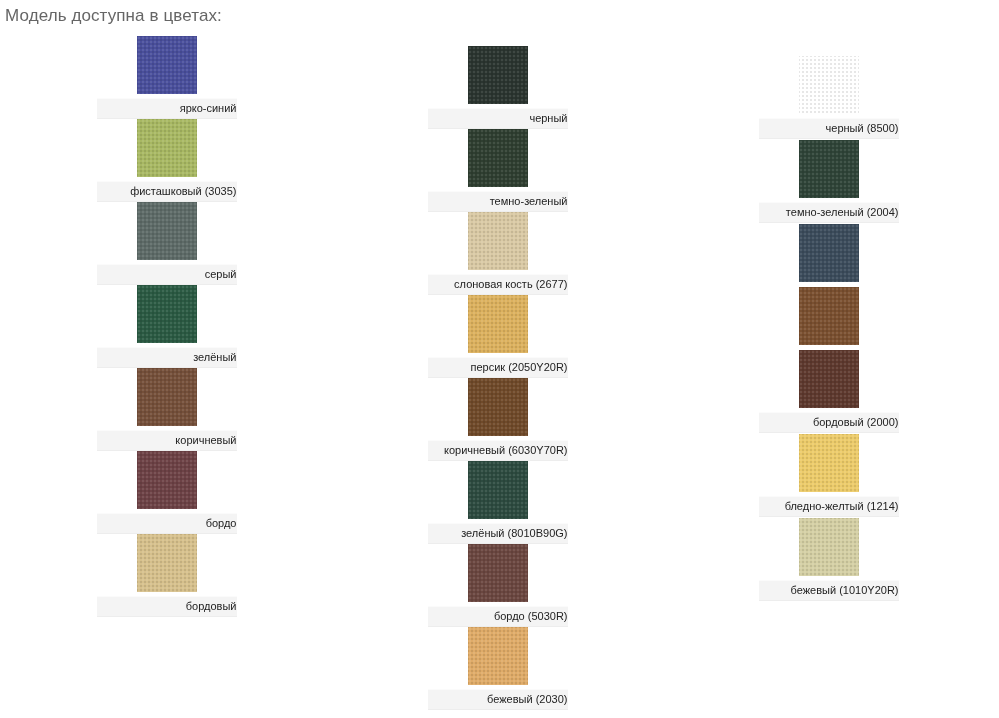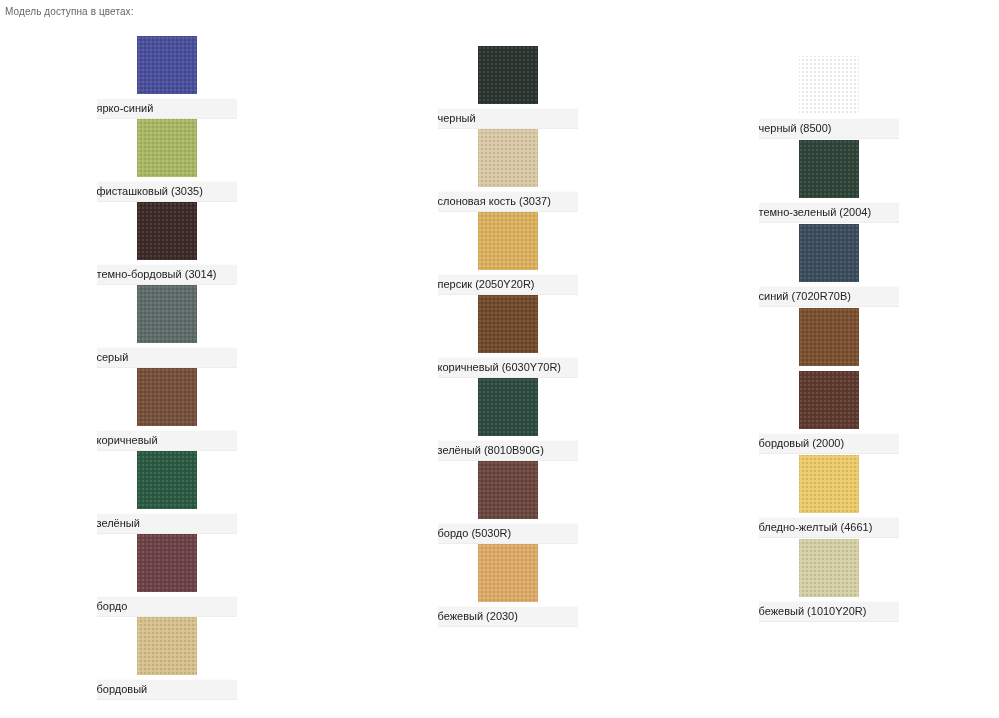--- a/index.html
+++ b/index.html
@@ -12,41 +12,41 @@
     height: 718px;
     font-family: "Liberation Sans", sans-serif;
     overflow: hidden;
     position: relative;
   }
 
   #page-title {
     position: absolute;
     left: 5px;
     top: 6px;
-    font-size: 10px;
+    font-size: 17px;
     color: #666666;
     letter-spacing: 0.1px;
     white-space: nowrap;
   }
 
   #columns {
     position: absolute;
     left: 0;
     top: 0;
     width: 999px;
     height: 718px;
   }
 
   .color-column {
     position: absolute;
     top: 0;
     width: 333px;
   }
   .color-column.col-0 { left: 0px; }
-  .color-column.col-1 { left: 341px; }
+  .color-column.col-1 { left: 331px; }
   .color-column.col-2 { left: 662px; }
 
   .color-item {
     position: relative;
     width: 333px;
     margin: 0;
     padding: 0;
   }
 
   .swatch-wrap {
@@ -66,21 +66,21 @@
   }
 
   .color-label {
     width: 140px;
     margin: 0 auto;
     background: #f4f4f4;
     border-top: 1px solid #fbfbfb;
     border-bottom: 1px solid #ededed;
     font-size: 11px;
     color: #222222;
-    text-align: left;
+    text-align: right;
     line-height: 19px;
     height: 19px;
     white-space: nowrap;
     overflow: hidden;
   }
 
   
   .color-column.col-0 { padding-top: 36px; }
   .color-column.col-1 { padding-top: 46px; }
   .color-column.col-2 { padding-top: 56px; }
@@ -103,41 +103,35 @@
         <div class="color-label">ярко-синий</div>
       </div>
       <div class="color-item">
         <div class="swatch-wrap">
           <div class="swatch" style="background-color: rgb(168, 184, 99); background-image: radial-gradient(rgba(255, 255, 255, 0.1) 0.7px, transparent 0.8px), radial-gradient(rgba(0, 0, 0, 0.1) 0.7px, transparent 0.8px); background-position: 0px 0px, 2px 2px; background-size: 4px 4px, 4px 4px;"></div>
         </div>
         <div class="color-label">фисташковый (3035)</div>
       </div>
       <div class="color-item">
         <div class="swatch-wrap">
-          <div class="swatch" style="background-color: rgb(60, 43, 38); background-image: radial-gradient(rgba(255, 255, 255, 0.1) 0.7px, transparent 0.8px), radial-gradient(rgba(0, 0, 0, 0.1) 0.7px, transparent 0.8px); background-position: 0px 0px, 2px 2px; background-size: 4px 4px, 4px 4px;"></div>
-        </div>
-        <div class="color-label">темно-бордовый (3014)</div>
-      </div>
-      <div class="color-item">
-        <div class="swatch-wrap">
           <div class="swatch" style="background-color: rgb(94, 107, 104); background-image: radial-gradient(rgba(255, 255, 255, 0.1) 0.7px, transparent 0.8px), radial-gradient(rgba(0, 0, 0, 0.1) 0.7px, transparent 0.8px); background-position: 0px 0px, 2px 2px; background-size: 4px 4px, 4px 4px;"></div>
         </div>
         <div class="color-label">серый</div>
       </div>
       <div class="color-item">
         <div class="swatch-wrap">
+          <div class="swatch" style="background-color: rgb(43, 90, 67); background-image: radial-gradient(rgba(255, 255, 255, 0.1) 0.7px, transparent 0.8px), radial-gradient(rgba(0, 0, 0, 0.1) 0.7px, transparent 0.8px); background-position: 0px 0px, 2px 2px; background-size: 4px 4px, 4px 4px;"></div>
+        </div>
+        <div class="color-label">зелёный</div>
+      </div>
+      <div class="color-item">
+        <div class="swatch-wrap">
           <div class="swatch" style="background-color: rgb(117, 80, 58); background-image: radial-gradient(rgba(255, 255, 255, 0.1) 0.7px, transparent 0.8px), radial-gradient(rgba(0, 0, 0, 0.1) 0.7px, transparent 0.8px); background-position: 0px 0px, 2px 2px; background-size: 4px 4px, 4px 4px;"></div>
         </div>
         <div class="color-label">коричневый</div>
-      </div>
-      <div class="color-item">
-        <div class="swatch-wrap">
-          <div class="swatch" style="background-color: rgb(43, 90, 67); background-image: radial-gradient(rgba(255, 255, 255, 0.1) 0.7px, transparent 0.8px), radial-gradient(rgba(0, 0, 0, 0.1) 0.7px, transparent 0.8px); background-position: 0px 0px, 2px 2px; background-size: 4px 4px, 4px 4px;"></div>
-        </div>
-        <div class="color-label">зелёный</div>
       </div>
       <div class="color-item">
         <div class="swatch-wrap">
           <div class="swatch" style="background-color: rgb(109, 66, 70); background-image: radial-gradient(rgba(255, 255, 255, 0.1) 0.7px, transparent 0.8px), radial-gradient(rgba(0, 0, 0, 0.1) 0.7px, transparent 0.8px); background-position: 0px 0px, 2px 2px; background-size: 4px 4px, 4px 4px;"></div>
         </div>
         <div class="color-label">бордо</div>
       </div>
       <div class="color-item">
         <div class="swatch-wrap">
           <div class="swatch" style="background-color: rgb(214, 192, 140); background-image: radial-gradient(rgba(255, 255, 255, 0.1) 0.7px, transparent 0.8px), radial-gradient(rgba(0, 0, 0, 0.1) 0.7px, transparent 0.8px); background-position: 0px 0px, 2px 2px; background-size: 4px 4px, 4px 4px;"></div>
@@ -147,23 +141,29 @@
     </div>
     <div class="color-column col-1">
       <div class="color-item">
         <div class="swatch-wrap">
           <div class="swatch" style="background-color: rgb(43, 53, 48); background-image: radial-gradient(rgba(255, 255, 255, 0.1) 0.7px, transparent 0.8px), radial-gradient(rgba(0, 0, 0, 0.1) 0.7px, transparent 0.8px); background-position: 0px 0px, 2px 2px; background-size: 4px 4px, 4px 4px;"></div>
         </div>
         <div class="color-label">черный</div>
       </div>
       <div class="color-item">
         <div class="swatch-wrap">
+          <div class="swatch" style="background-color: rgb(47, 63, 49); background-image: radial-gradient(rgba(255, 255, 255, 0.1) 0.7px, transparent 0.8px), radial-gradient(rgba(0, 0, 0, 0.1) 0.7px, transparent 0.8px); background-position: 0px 0px, 2px 2px; background-size: 4px 4px, 4px 4px;"></div>
+        </div>
+        <div class="color-label">темно-зеленый</div>
+      </div>
+      <div class="color-item">
+        <div class="swatch-wrap">
           <div class="swatch" style="background-color: rgb(217, 201, 164); background-image: radial-gradient(rgba(255, 255, 255, 0.1) 0.7px, transparent 0.8px), radial-gradient(rgba(0, 0, 0, 0.1) 0.7px, transparent 0.8px); background-position: 0px 0px, 2px 2px; background-size: 4px 4px, 4px 4px;"></div>
         </div>
-        <div class="color-label">слоновая кость (3037)</div>
+        <div class="color-label">слоновая кость (2677)</div>
       </div>
       <div class="color-item">
         <div class="swatch-wrap">
           <div class="swatch" style="background-color: rgb(220, 177, 94); background-image: radial-gradient(rgba(255, 255, 255, 0.1) 0.7px, transparent 0.8px), radial-gradient(rgba(0, 0, 0, 0.1) 0.7px, transparent 0.8px); background-position: 0px 0px, 2px 2px; background-size: 4px 4px, 4px 4px;"></div>
         </div>
         <div class="color-label">персик (2050Y20R)</div>
       </div>
       <div class="color-item">
         <div class="swatch-wrap">
           <div class="swatch" style="background-color: rgb(112, 74, 42); background-image: radial-gradient(rgba(255, 255, 255, 0.1) 0.7px, transparent 0.8px), radial-gradient(rgba(0, 0, 0, 0.1) 0.7px, transparent 0.8px); background-position: 0px 0px, 2px 2px; background-size: 4px 4px, 4px 4px;"></div>
@@ -199,38 +199,37 @@
       <div class="color-item">
         <div class="swatch-wrap">
           <div class="swatch" style="background-color: rgb(47, 68, 56); background-image: radial-gradient(rgba(255, 255, 255, 0.1) 0.7px, transparent 0.8px), radial-gradient(rgba(0, 0, 0, 0.1) 0.7px, transparent 0.8px); background-position: 0px 0px, 2px 2px; background-size: 4px 4px, 4px 4px;"></div>
         </div>
         <div class="color-label">темно-зеленый (2004)</div>
       </div>
       <div class="color-item">
         <div class="swatch-wrap">
           <div class="swatch" style="background-color: rgb(60, 76, 92); background-image: radial-gradient(rgba(255, 255, 255, 0.1) 0.7px, transparent 0.8px), radial-gradient(rgba(0, 0, 0, 0.1) 0.7px, transparent 0.8px); background-position: 0px 0px, 2px 2px; background-size: 4px 4px, 4px 4px;"></div>
         </div>
-        <div class="color-label">синий (7020R70B)</div>
       </div>
       <div class="color-item">
         <div class="swatch-wrap">
           <div class="swatch" style="background-color: rgb(122, 80, 48); background-image: radial-gradient(rgba(255, 255, 255, 0.1) 0.7px, transparent 0.8px), radial-gradient(rgba(0, 0, 0, 0.1) 0.7px, transparent 0.8px); background-position: 0px 0px, 2px 2px; background-size: 4px 4px, 4px 4px;"></div>
         </div>
       </div>
       <div class="color-item">
         <div class="swatch-wrap">
           <div class="swatch" style="background-color: rgb(94, 57, 46); background-image: radial-gradient(rgba(255, 255, 255, 0.1) 0.7px, transparent 0.8px), radial-gradient(rgba(0, 0, 0, 0.1) 0.7px, transparent 0.8px); background-position: 0px 0px, 2px 2px; background-size: 4px 4px, 4px 4px;"></div>
         </div>
         <div class="color-label">бордовый (2000)</div>
       </div>
       <div class="color-item">
         <div class="swatch-wrap">
           <div class="swatch" style="background-color: rgb(236, 203, 106); background-image: radial-gradient(rgba(255, 255, 255, 0.1) 0.7px, transparent 0.8px), radial-gradient(rgba(0, 0, 0, 0.1) 0.7px, transparent 0.8px); background-position: 0px 0px, 2px 2px; background-size: 4px 4px, 4px 4px;"></div>
         </div>
-        <div class="color-label">бледно-желтый (4661)</div>
+        <div class="color-label">бледно-желтый (1214)</div>
       </div>
       <div class="color-item">
         <div class="swatch-wrap">
           <div class="swatch" style="background-color: rgb(212, 207, 164); background-image: radial-gradient(rgba(255, 255, 255, 0.1) 0.7px, transparent 0.8px), radial-gradient(rgba(0, 0, 0, 0.1) 0.7px, transparent 0.8px); background-position: 0px 0px, 2px 2px; background-size: 4px 4px, 4px 4px;"></div>
         </div>
         <div class="color-label">бежевый (1010Y20R)</div>
       </div>
     </div>
   </div>
 

